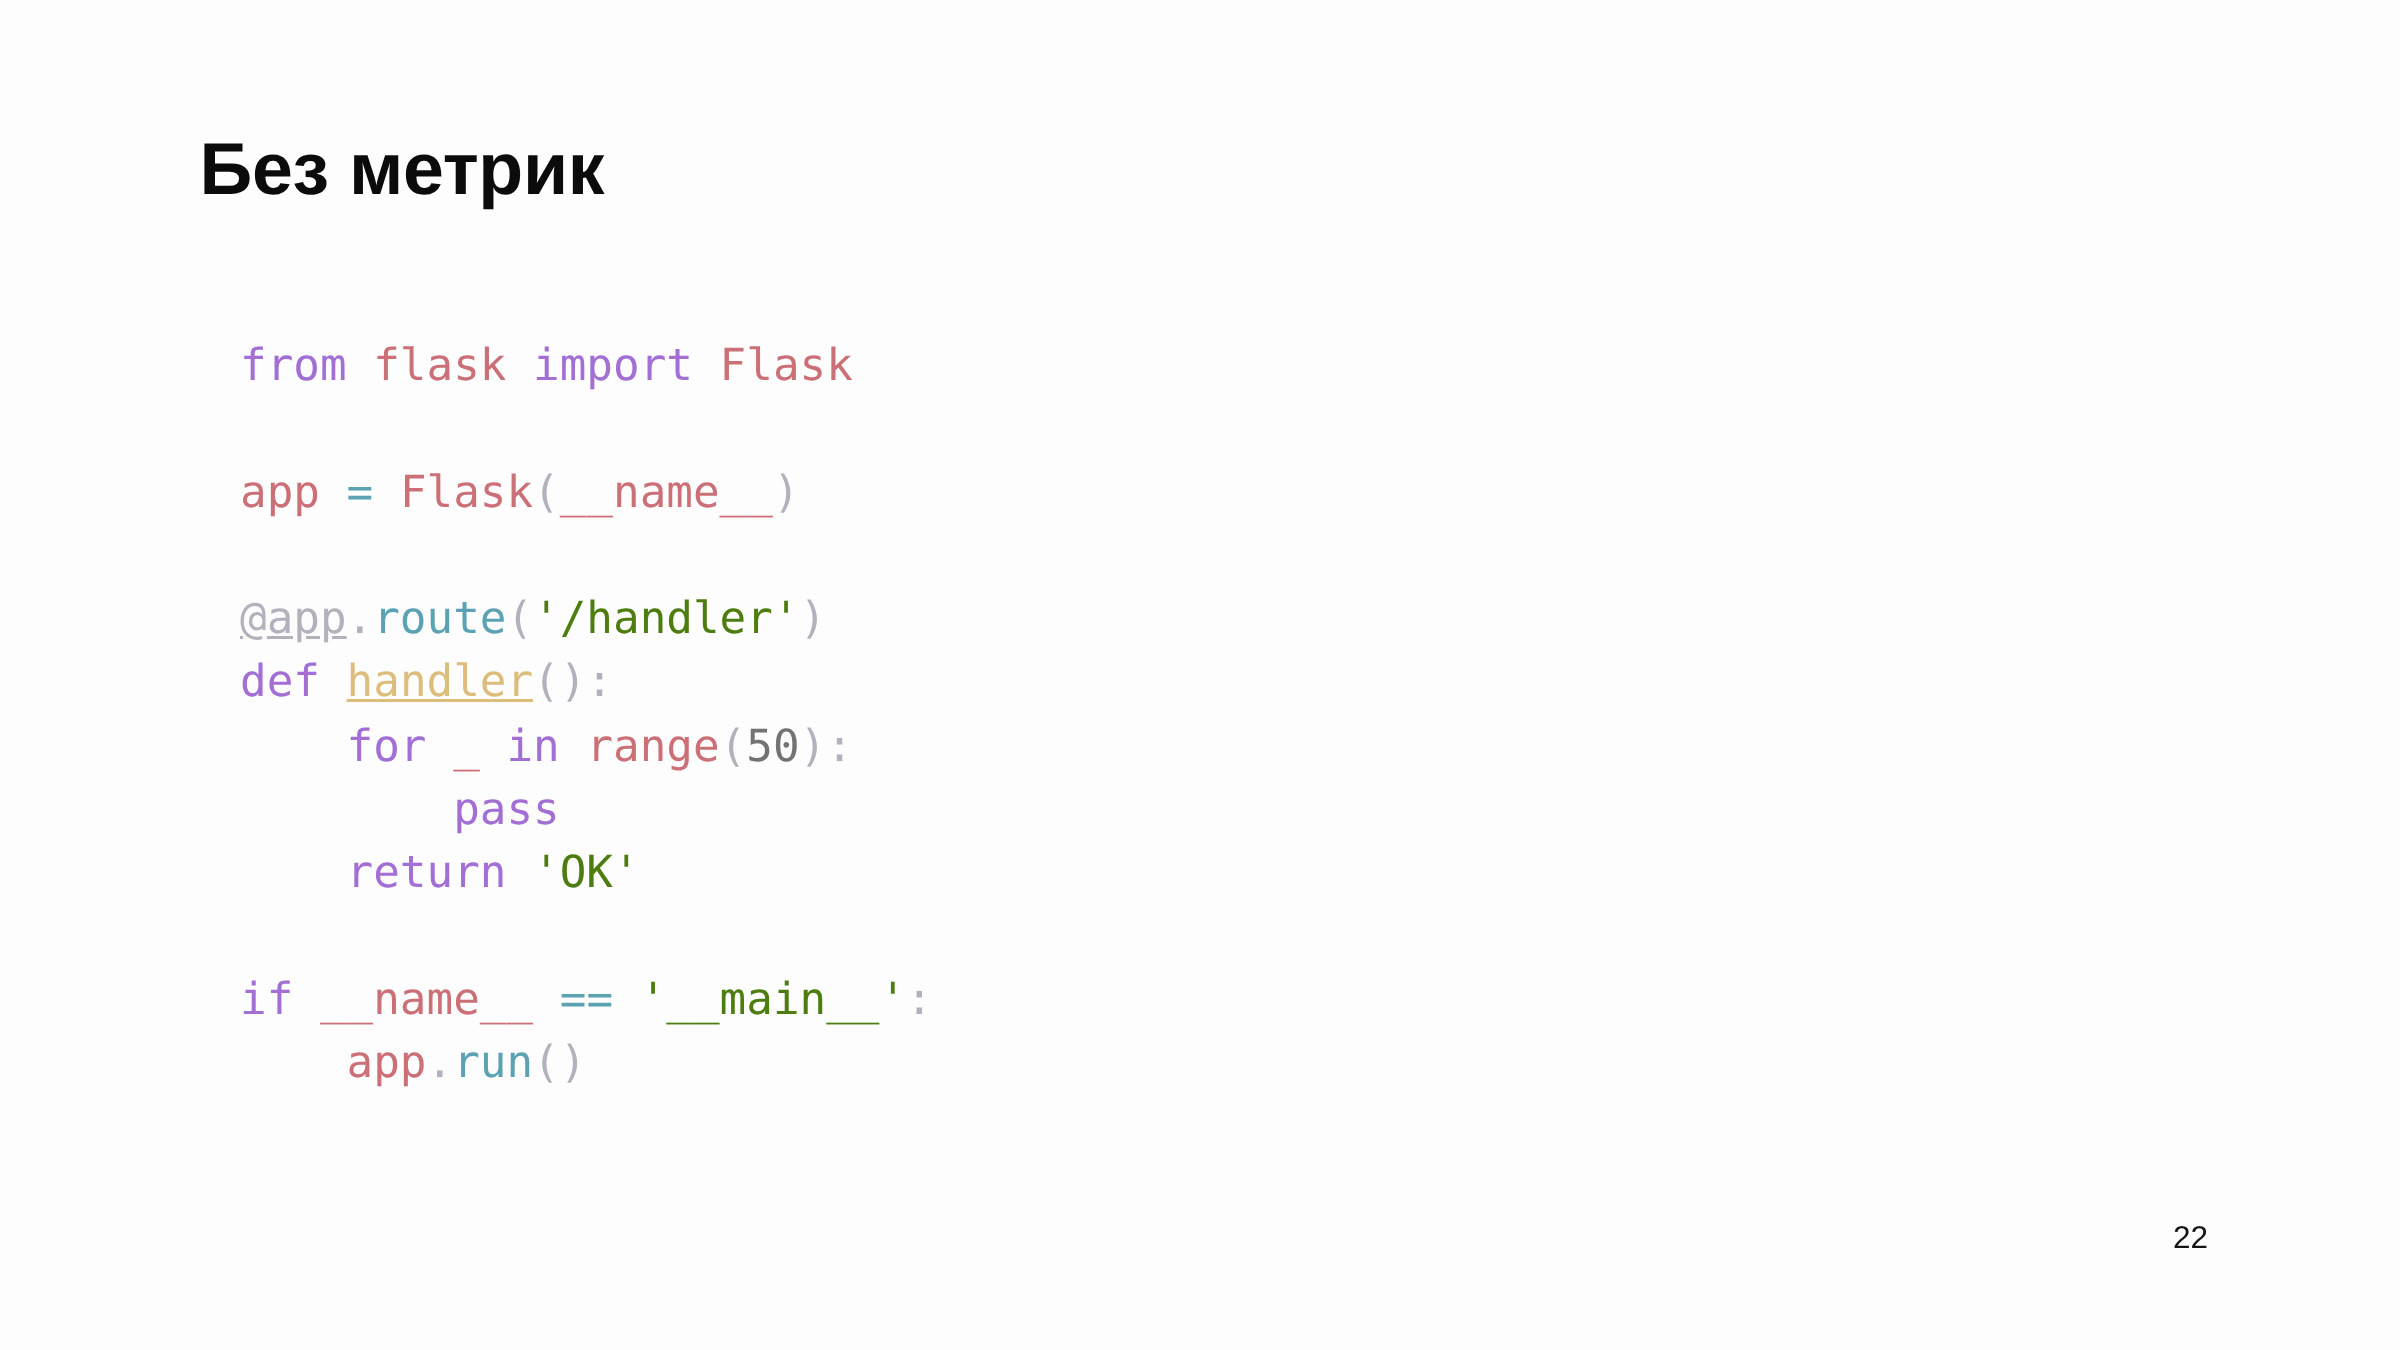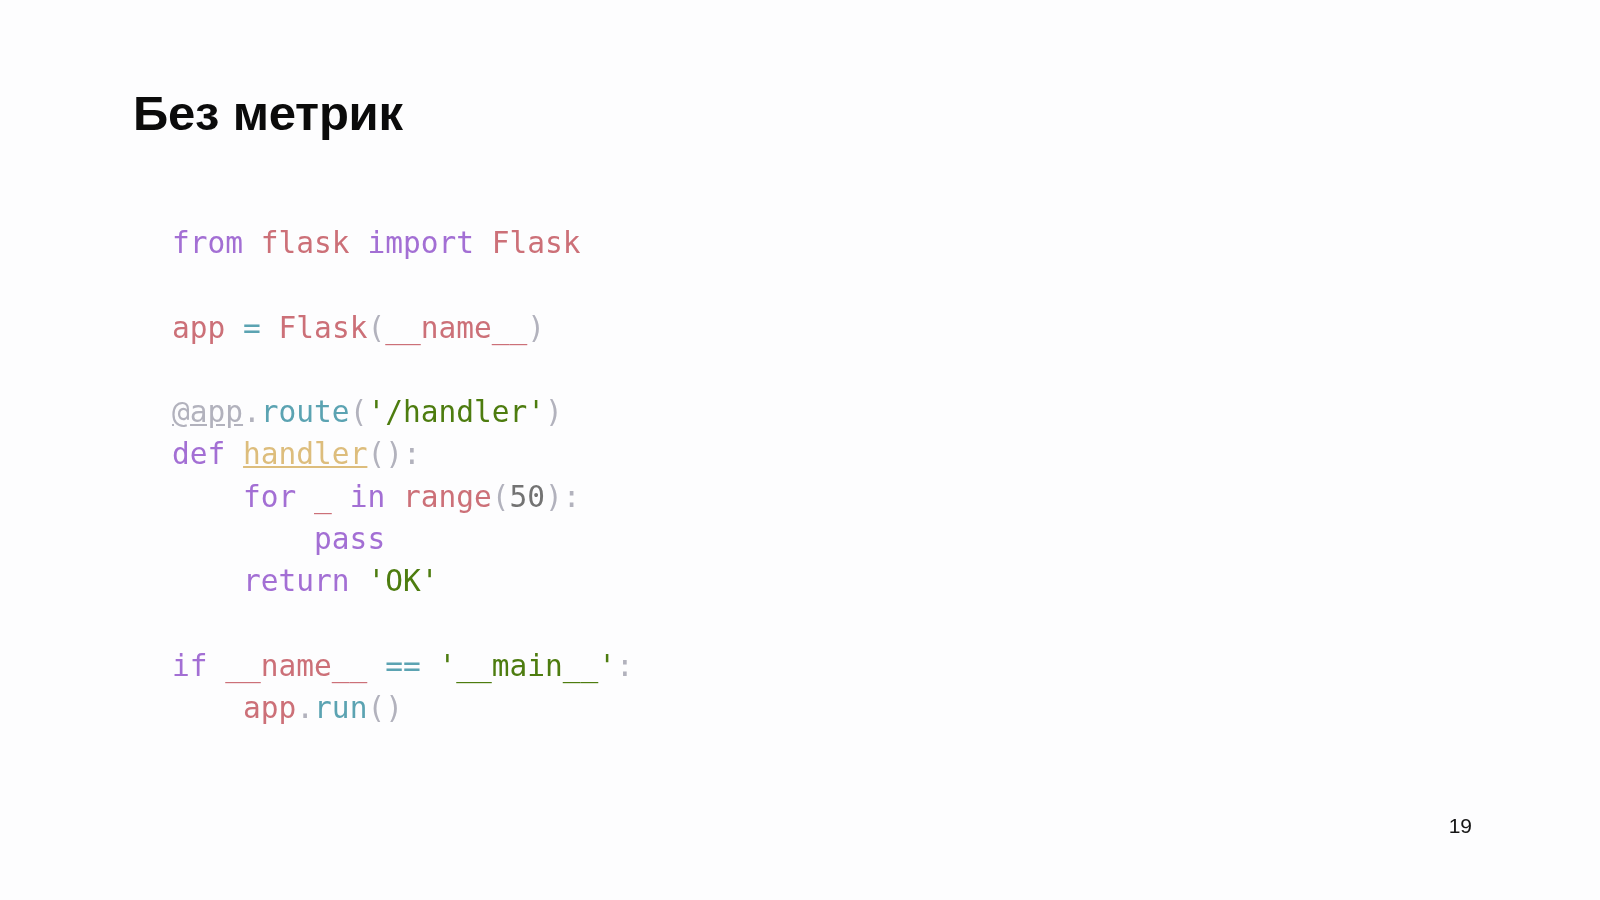--- a/index.html
+++ b/index.html
@@ -30,21 +30,21 @@
     font-weight: bold;
     letter-spacing: -0.2px;
     color: #0b0b0b;
     white-space: pre;
     line-height: 1.15;
     margin-left: 32px;
   }
 
   .code-block {
     position: absolute;
-    left: 172px;
+    left: 160px;
     top: 184px;
     font-family: "DejaVu Sans Mono", "Liberation Mono", monospace;
     font-size: 29.5px;
     line-height: 42.3px;
     white-space: pre;
     color: #b2b2bd;
     letter-spacing: 0px;
     margin-top: 38px;
   }
 
@@ -76,15 +76,15 @@
 </style>
 </head>
 <body>
 
 <div class="slide">
 
   <h1 class="slide-title">Без метрик</h1>
 
   <pre class="code-block" id="code-block"><div class="code-line"><span class="tok-kw">from</span><span class="tok-punc"> </span><span class="tok-name">flask</span><span class="tok-punc"> </span><span class="tok-kw">import</span><span class="tok-punc"> </span><span class="tok-name">Flask</span></div><div class="code-line">&nbsp;</div><div class="code-line"><span class="tok-name">app</span><span class="tok-punc"> </span><span class="tok-op">=</span><span class="tok-punc"> </span><span class="tok-name">Flask</span><span class="tok-punc">(</span><span class="tok-name">__name__</span><span class="tok-punc">)</span></div><div class="code-line">&nbsp;</div><div class="code-line"><span class="tok-deco">@app</span><span class="tok-punc">.</span><span class="tok-op">route</span><span class="tok-punc">(</span><span class="tok-str">'/handler'</span><span class="tok-punc">)</span></div><div class="code-line"><span class="tok-kw">def</span><span class="tok-punc"> </span><span class="tok-fn">handler</span><span class="tok-punc">():</span></div><div class="code-line"><span class="tok-punc">    </span><span class="tok-kw">for</span><span class="tok-punc"> </span><span class="tok-name">_</span><span class="tok-punc"> </span><span class="tok-kw">in</span><span class="tok-punc"> </span><span class="tok-name">range</span><span class="tok-punc">(</span><span class="tok-num">50</span><span class="tok-punc">):</span></div><div class="code-line"><span class="tok-punc">        </span><span class="tok-kw">pass</span></div><div class="code-line"><span class="tok-punc">    </span><span class="tok-kw">return</span><span class="tok-punc"> </span><span class="tok-str">'OK'</span></div><div class="code-line">&nbsp;</div><div class="code-line"><span class="tok-kw">if</span><span class="tok-punc"> </span><span class="tok-name">__name__</span><span class="tok-punc"> </span><span class="tok-op">==</span><span class="tok-punc"> </span><span class="tok-str">'__main__'</span><span class="tok-punc">:</span></div><div class="code-line"><span class="tok-punc">    </span><span class="tok-name">app</span><span class="tok-punc">.</span><span class="tok-op">run</span><span class="tok-punc">()</span></div></pre>
 
-  <div class="page-number">19</div>
+  <div class="page-number">22</div>
 
 </div>
 
 </body></html>

